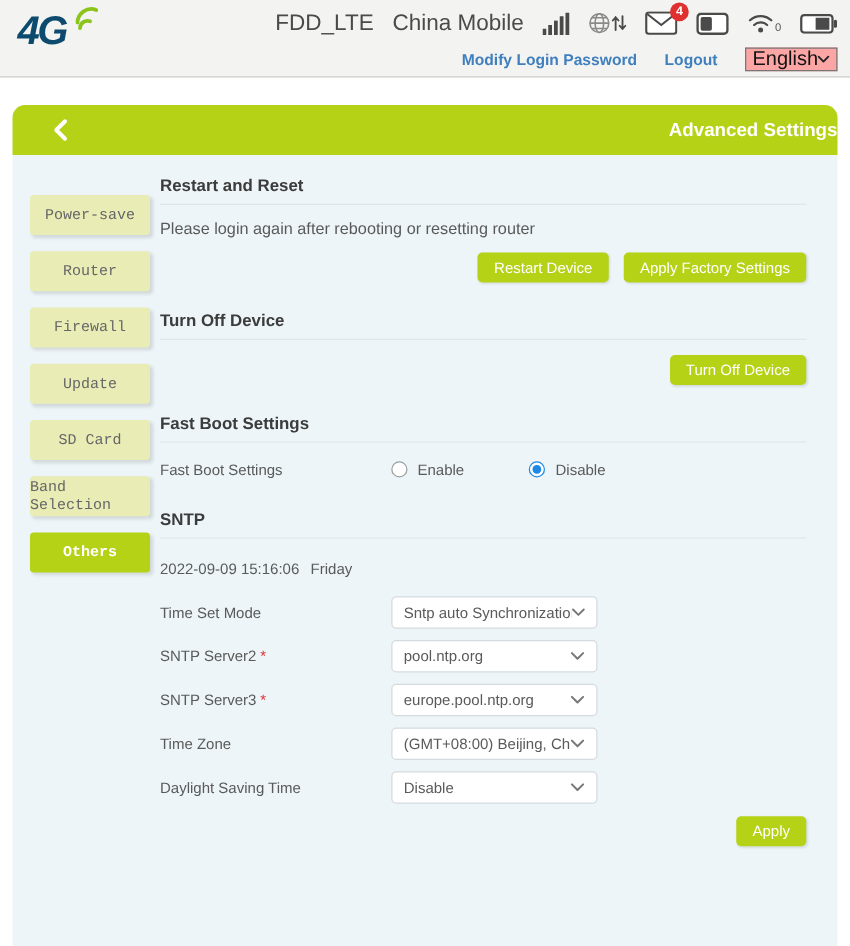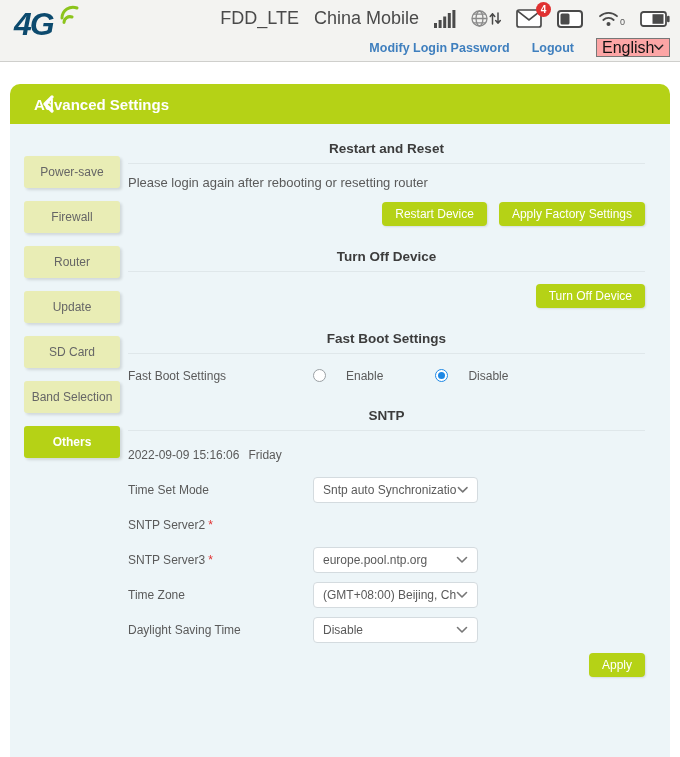--- a/index.html
+++ b/index.html
@@ -34,51 +34,52 @@
   .toplink{font-size:12.5px;font-weight:bold;color:var(--link);cursor:pointer;text-decoration:none;}
   .lang-select{
     width:74px;height:19px;background:#fca5a5;border:1px solid #777;
     display:flex;align-items:center;justify-content:space-between;
     padding:0 5px;font-size:16px;color:#111;cursor:pointer;
   }
   
   .panel{margin:22px 10px 0;}
   .titlebar{
     height:40px;background:var(--green);border-radius:10px 10px 0 0;
-    position:relative;display:flex;align-items:center;justify-content:flex-start;padding-left:24px;
+    position:relative;display:flex;align-items:center;justify-content:flex-end;padding-left:24px;
   }
   .title{color:#fff;font-size:15px;font-weight:bold;}
   .back-btn{position:absolute;left:32px;top:11px;cursor:pointer;display:flex;}
   .content{background:var(--bg);min-height:633px;position:relative;padding-bottom:6px;}
   
   .sidebar{position:absolute;left:14px;top:32px;width:96px;}
   .side-btn{
     height:32px;margin-bottom:13px;background:var(--sidebar);border-radius:3px;
     display:flex;align-items:center;justify-content:center;
     font-size:12px;color:#666;cursor:pointer;
     box-shadow:2px 2px 3px rgba(0,0,0,0.12);
+    font-family:Liberation Mono, monospace;
   }
   .side-btn.active{background:var(--green);color:#fff;font-weight:bold;}
   
   .main{margin-left:118px;margin-right:25px;padding-top:2px;}
   .section-title{
     padding:15px 0 7px;border-bottom:1px solid var(--line);
-    font-size:13.5px;font-weight:bold;color:var(--head);text-align:center;
+    font-size:13.5px;font-weight:bold;color:var(--head);
   }
   .desc{font-size:13px;color:#5a5a5a;margin-top:11px;}
   .btn-row{display:flex;justify-content:flex-end;gap:12px;margin-top:12px;margin-bottom:8px;}
   .gbtn{
     background:var(--green);color:#fff;border:none;border-radius:4px;
     font-size:12px;font-family:inherit;padding:6px 13px;cursor:pointer;height:24px;
     display:flex;align-items:center;box-shadow:1px 1px 2px rgba(0,0,0,0.1);
   }
   .form-row{display:flex;align-items:center;height:35px;}
   .form-label{width:185px;font-size:12px;color:#5a5a5a;flex:none;}
   .req{color:#e03131;margin-left:3px;}
-  .radio-group{display:flex;align-items:center;gap:20px;margin-right:52px;justify-content:flex-end;}
+  .radio-group{display:flex;align-items:center;gap:8px;margin-right:52px;justify-content:flex-end;}
   .radio{
     width:13px;height:13px;border-radius:50%;border:1px solid #9aa0a4;background:#fff;
     display:flex;align-items:center;justify-content:center;cursor:pointer;flex:none;
   }
   .radio.checked{border-color:#1e88e5;}
   .radio.checked .dot{width:7px;height:7px;border-radius:50%;background:#1e88e5;}
   .radio-label{font-size:12px;color:#5a5a5a;}
   .value-text{font-size:12px;color:#5a5a5a;}
   .select{
     width:165px;height:26px;background:#fff;border:1px solid #d4dbdf;border-radius:4px;
@@ -183,24 +184,24 @@
     <span class="title">Advanced Settings</span>
   </div>
 
   <div class="content">
 
     <div class="sidebar">
       <div class="side-btn">
           <span>Power-save</span>
         </div>
       <div class="side-btn">
+          <span>Router</span>
+        </div>
+      <div class="side-btn">
           <span>Firewall</span>
-        </div>
-      <div class="side-btn">
-          <span>Router</span>
         </div>
       <div class="side-btn">
           <span>Update</span>
         </div>
       <div class="side-btn">
           <span>SD Card</span>
         </div>
       <div class="side-btn">
           <span>Band Selection</span>
         </div>
@@ -253,20 +254,26 @@
           <span>Sntp auto Synchronization</span>
           <svg width="12" height="8" viewBox="0 0 12 8">
               <path d="M1.5 1.5L6 6l4.5-4.5" stroke="#777" stroke-width="1.6" fill="none" stroke-linecap="round" stroke-linejoin="round"></path>
             </svg>
         </div>
       </div>
 
 
       <div class="form-row">
         <span class="form-label"><span>SNTP Server2</span><span class="req">*</span></span>
+        <div class="select">
+          <span>pool.ntp.org</span>
+          <svg width="12" height="8" viewBox="0 0 12 8">
+              <path d="M1.5 1.5L6 6l4.5-4.5" stroke="#777" stroke-width="1.6" fill="none" stroke-linecap="round" stroke-linejoin="round"></path>
+            </svg>
+        </div>
       </div>
 
       <div class="form-row">
         <span class="form-label"><span>SNTP Server3</span><span class="req">*</span></span>
         <div class="select">
           <span>europe.pool.ntp.org</span>
           <svg width="12" height="8" viewBox="0 0 12 8">
               <path d="M1.5 1.5L6 6l4.5-4.5" stroke="#777" stroke-width="1.6" fill="none" stroke-linecap="round" stroke-linejoin="round"></path>
             </svg>
         </div>

